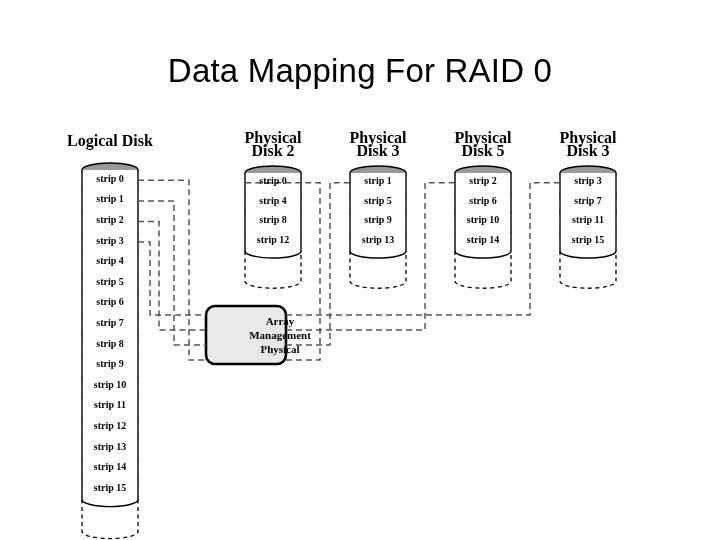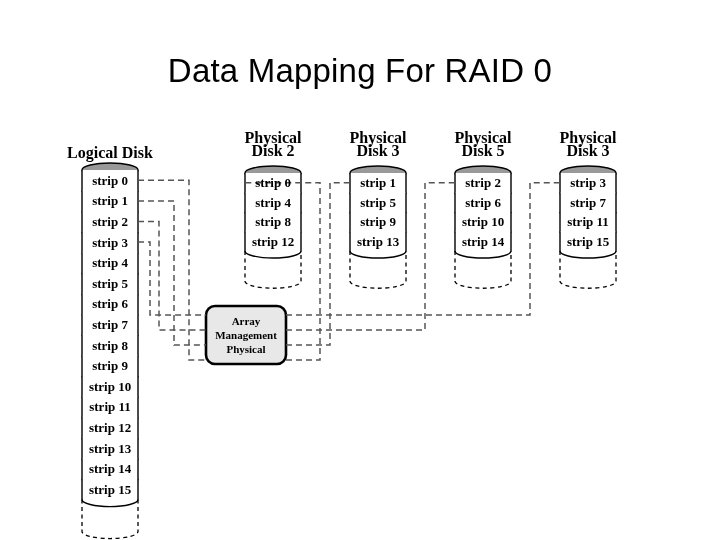--- a/index.html
+++ b/index.html
@@ -19,21 +19,21 @@
 
   .disk-title{
     position:absolute;text-align:center;
     font-family:"Liberation Serif",serif;
     font-weight:bold;font-size:16px;color:#000;line-height:12.5px;
   }
 
   .strip-label{
     position:absolute;text-align:center;
     font-family:"Liberation Serif",serif;
-    font-weight:bold;font-size:13px;color:#000;
+    font-weight:bold;font-size:10px;color:#000;
     white-space:nowrap;
   }
 
   .ams-label{
     position:absolute;text-align:center;
     font-family:"Liberation Serif",serif;
     font-weight:bold;font-size:11px;color:#000;line-height:14px;
     white-space:nowrap;
   }
 </style>
@@ -92,21 +92,21 @@
       <path d="M138,192.9 L174,192.9 L174,337 L206,337" fill="none" stroke="#555555" stroke-width="1.5" stroke-dasharray="6,4"></path>
       <path d="M138,213.5 L159,213.5 L159,322 L206,322" fill="none" stroke="#555555" stroke-width="1.5" stroke-dasharray="6,4"></path>
       <path d="M138,234.10000000000002 L150,234.10000000000002 L150,307 L206,307" fill="none" stroke="#555555" stroke-width="1.5" stroke-dasharray="6,4"></path>
       <path d="M286,352 L320,352 L320,174.75 L245,174.75" fill="none" stroke="#555555" stroke-width="1.5" stroke-dasharray="6,4"></path>
       <path d="M286,337 L330,337 L330,174.75 L350,174.75" fill="none" stroke="#555555" stroke-width="1.5" stroke-dasharray="6,4"></path>
       <path d="M286,322 L425,322 L425,174.75 L455,174.75" fill="none" stroke="#555555" stroke-width="1.5" stroke-dasharray="6,4"></path>
       <path d="M286,307 L530,307 L530,174.75 L560,174.75" fill="none" stroke="#555555" stroke-width="1.5" stroke-dasharray="6,4"></path>
     </svg>
 
   <div id="labels">
-      <div class="disk-title" style="left: 60px; width: 100px; top: 139px;">Logical Disk</div>
+      <div class="disk-title" style="left: 60px; width: 100px; top: 127px;">Logical Disk</div>
       <div class="strip-label" style="left: 82px; width: 56px; top: 164.8px;">strip 0</div>
       <div class="strip-label" style="left: 82px; width: 56px; top: 185.4px;">strip 1</div>
       <div class="strip-label" style="left: 82px; width: 56px; top: 206px;">strip 2</div>
       <div class="strip-label" style="left: 82px; width: 56px; top: 226.6px;">strip 3</div>
       <div class="strip-label" style="left: 82px; width: 56px; top: 247.2px;">strip 4</div>
       <div class="strip-label" style="left: 82px; width: 56px; top: 267.8px;">strip 5</div>
       <div class="strip-label" style="left: 82px; width: 56px; top: 288.4px;">strip 6</div>
       <div class="strip-label" style="left: 82px; width: 56px; top: 309px;">strip 7</div>
       <div class="strip-label" style="left: 82px; width: 56px; top: 329.6px;">strip 8</div>
       <div class="strip-label" style="left: 82px; width: 56px; top: 350.2px;">strip 9</div>
@@ -141,20 +141,20 @@
       <div class="strip-label" style="left: 455px; width: 56px; top: 206.25px;">strip 10</div>
       <div class="strip-label" style="left: 455px; width: 56px; top: 225.75px;">strip 14</div>
       <div class="disk-title" style="left: 538px; width: 100px; top: 124px;">
         <div>Physical</div>
         <div>Disk 3</div>
       </div>
       <div class="strip-label" style="left: 560px; width: 56px; top: 167.25px;">strip 3</div>
       <div class="strip-label" style="left: 560px; width: 56px; top: 186.75px;">strip 7</div>
       <div class="strip-label" style="left: 560px; width: 56px; top: 206.25px;">strip 11</div>
       <div class="strip-label" style="left: 560px; width: 56px; top: 225.75px;">strip 15</div>
-      <div class="ams-label" style="left: 206px; width: 80px; top: 306px;">
+      <div class="ams-label" style="left: 206px; width: 80px; top: 306px; padding-left: 34px;">
         <div>Array</div>
         <div>Management</div>
         <div>Physical</div>
       </div>
     </div>
 
 </div>
 
 </body></html>

